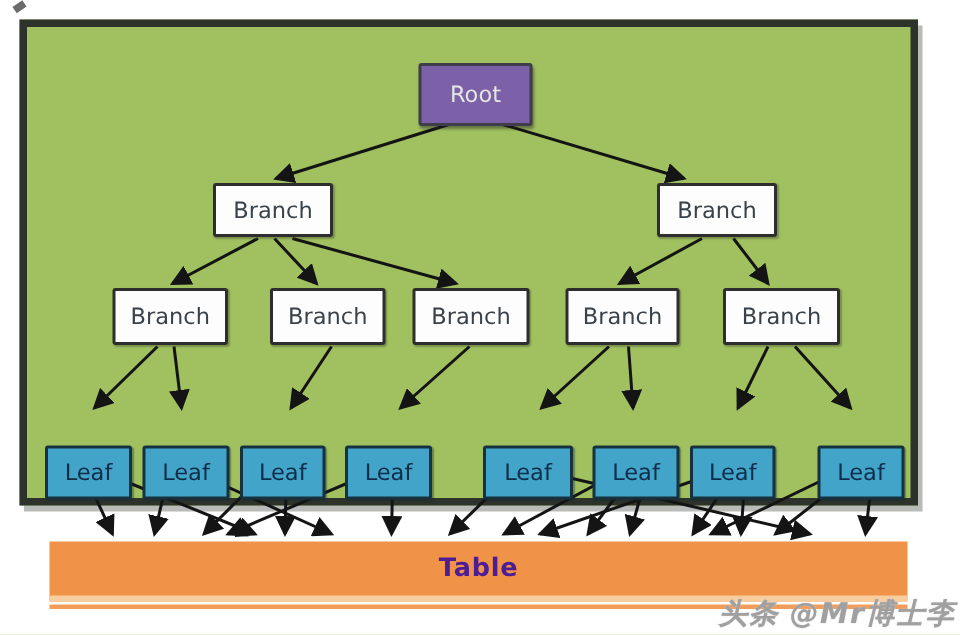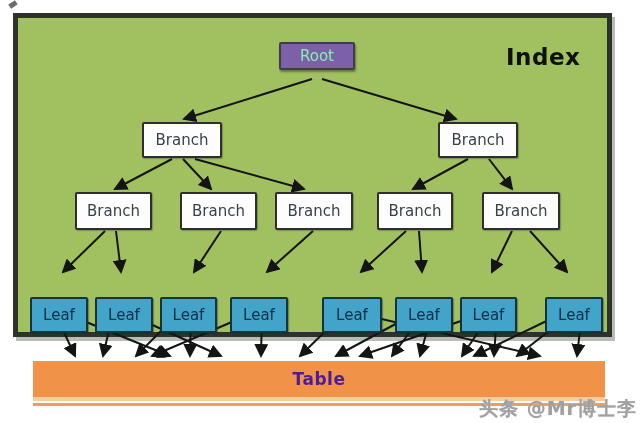--- a/index.html
+++ b/index.html
@@ -39,39 +39,38 @@
   #table-label{font-size:17px;font-weight:bold;color:#4c1d95;letter-spacing:0.5px;}
   #table-underline{
     position:absolute;left:33px;top:403px;width:572px;height:3px;
     background:#f09247;opacity:0.9;z-index:1;
   }
 
   
   #watermark{
     position:absolute;right:3px;top:396px;z-index:5;
     font-size:19px;font-weight:bold;color:#a0a0a0;
-    text-shadow:0 0 1px #c8c8c8;letter-spacing:1px;
+    text-shadow:0 0 1px #c8c8c8;letter-spacing:1px;font-style:italic;
   }
 
   
   #corner-speck{
     position:absolute;left:9px;top:2px;width:8px;height:5px;
     background:#3a3a3a;opacity:0.75;transform:rotate(-35deg);z-index:6;
   }
 </style>
 </head>
 <body>
 
 <div id="canvas">
 
   <div id="corner-speck"></div>
 
   <div id="panel"></div>
 
-  <div id="index-label">Index</div>
 
   <svg id="edges" width="640" height="423">
     <defs>
       <marker id="ah" markerWidth="7" markerHeight="7" refX="6" refY="3.5" orient="auto">
         <path d="M0,0 L7,3.5 L0,7 z" fill="#141414"></path>
       </marker>
     </defs>
   <line x1="312" y1="79" x2="184" y2="119" stroke="#141414" marker-end="url(#ah)"></line>
       <line x1="322" y1="79" x2="456" y2="119" stroke="#141414" marker-end="url(#ah)"></line>
       <line x1="172" y1="159" x2="115" y2="189" stroke="#141414" marker-end="url(#ah)"></line>
@@ -102,21 +101,21 @@
       <line x1="432" y1="313" x2="420" y2="356" stroke="#141414" marker-end="url(#ah)"></line>
       <line x1="484" y1="313" x2="360" y2="356" stroke="#141414" marker-end="url(#ah)"></line>
       <line x1="491" y1="313" x2="462" y2="356" stroke="#141414" marker-end="url(#ah)"></line>
       <line x1="497" y1="313" x2="494" y2="356" stroke="#141414" marker-end="url(#ah)"></line>
       <line x1="563" y1="313" x2="474" y2="356" stroke="#141414" marker-end="url(#ah)"></line>
       <line x1="572" y1="313" x2="517" y2="356" stroke="#141414" marker-end="url(#ah)"></line>
       <line x1="582" y1="313" x2="577" y2="356" stroke="#141414" marker-end="url(#ah)"></line>
     </svg>
 
   <div id="nodes">
-      <div class="node root" style="left: 279px; top: 42px; width: 76px; height: 28px; background: rgb(124, 97, 169); color: #86efac;">Root</div>
+      <div class="node root" style="left: 279px; top: 42px; width: 76px; height: 42px; background: rgb(124, 97, 169); color: #e5e5e5;">Root</div>
       <div class="node branch" style="left: 142px; top: 122px; width: 80px; height: 36px; background: rgb(253, 253, 253); color: rgb(57, 66, 74);">Branch</div>
       <div class="node branch" style="left: 438px; top: 122px; width: 80px; height: 36px; background: rgb(253, 253, 253); color: rgb(57, 66, 74);">Branch</div>
       <div class="node branch" style="left: 75px; top: 192px; width: 77px; height: 38px; background: rgb(253, 253, 253); color: rgb(57, 66, 74);">Branch</div>
       <div class="node branch" style="left: 180px; top: 192px; width: 77px; height: 38px; background: rgb(253, 253, 253); color: rgb(57, 66, 74);">Branch</div>
       <div class="node branch" style="left: 275px; top: 192px; width: 78px; height: 38px; background: rgb(253, 253, 253); color: rgb(57, 66, 74);">Branch</div>
       <div class="node branch" style="left: 377px; top: 192px; width: 76px; height: 38px; background: rgb(253, 253, 253); color: rgb(57, 66, 74);">Branch</div>
       <div class="node branch" style="left: 482px; top: 192px; width: 78px; height: 38px; background: rgb(253, 253, 253); color: rgb(57, 66, 74);">Branch</div>
       <div class="node leaf" style="left: 30px; top: 275px; width: 58px; height: 36px; background: rgb(66, 164, 201); color: rgb(14, 45, 73);">Leaf</div>
       <div class="node leaf" style="left: 95px; top: 275px; width: 58px; height: 36px; background: rgb(66, 164, 201); color: rgb(14, 45, 73);">Leaf</div>
       <div class="node leaf" style="left: 160px; top: 275px; width: 57px; height: 36px; background: rgb(66, 164, 201); color: rgb(14, 45, 73);">Leaf</div>

